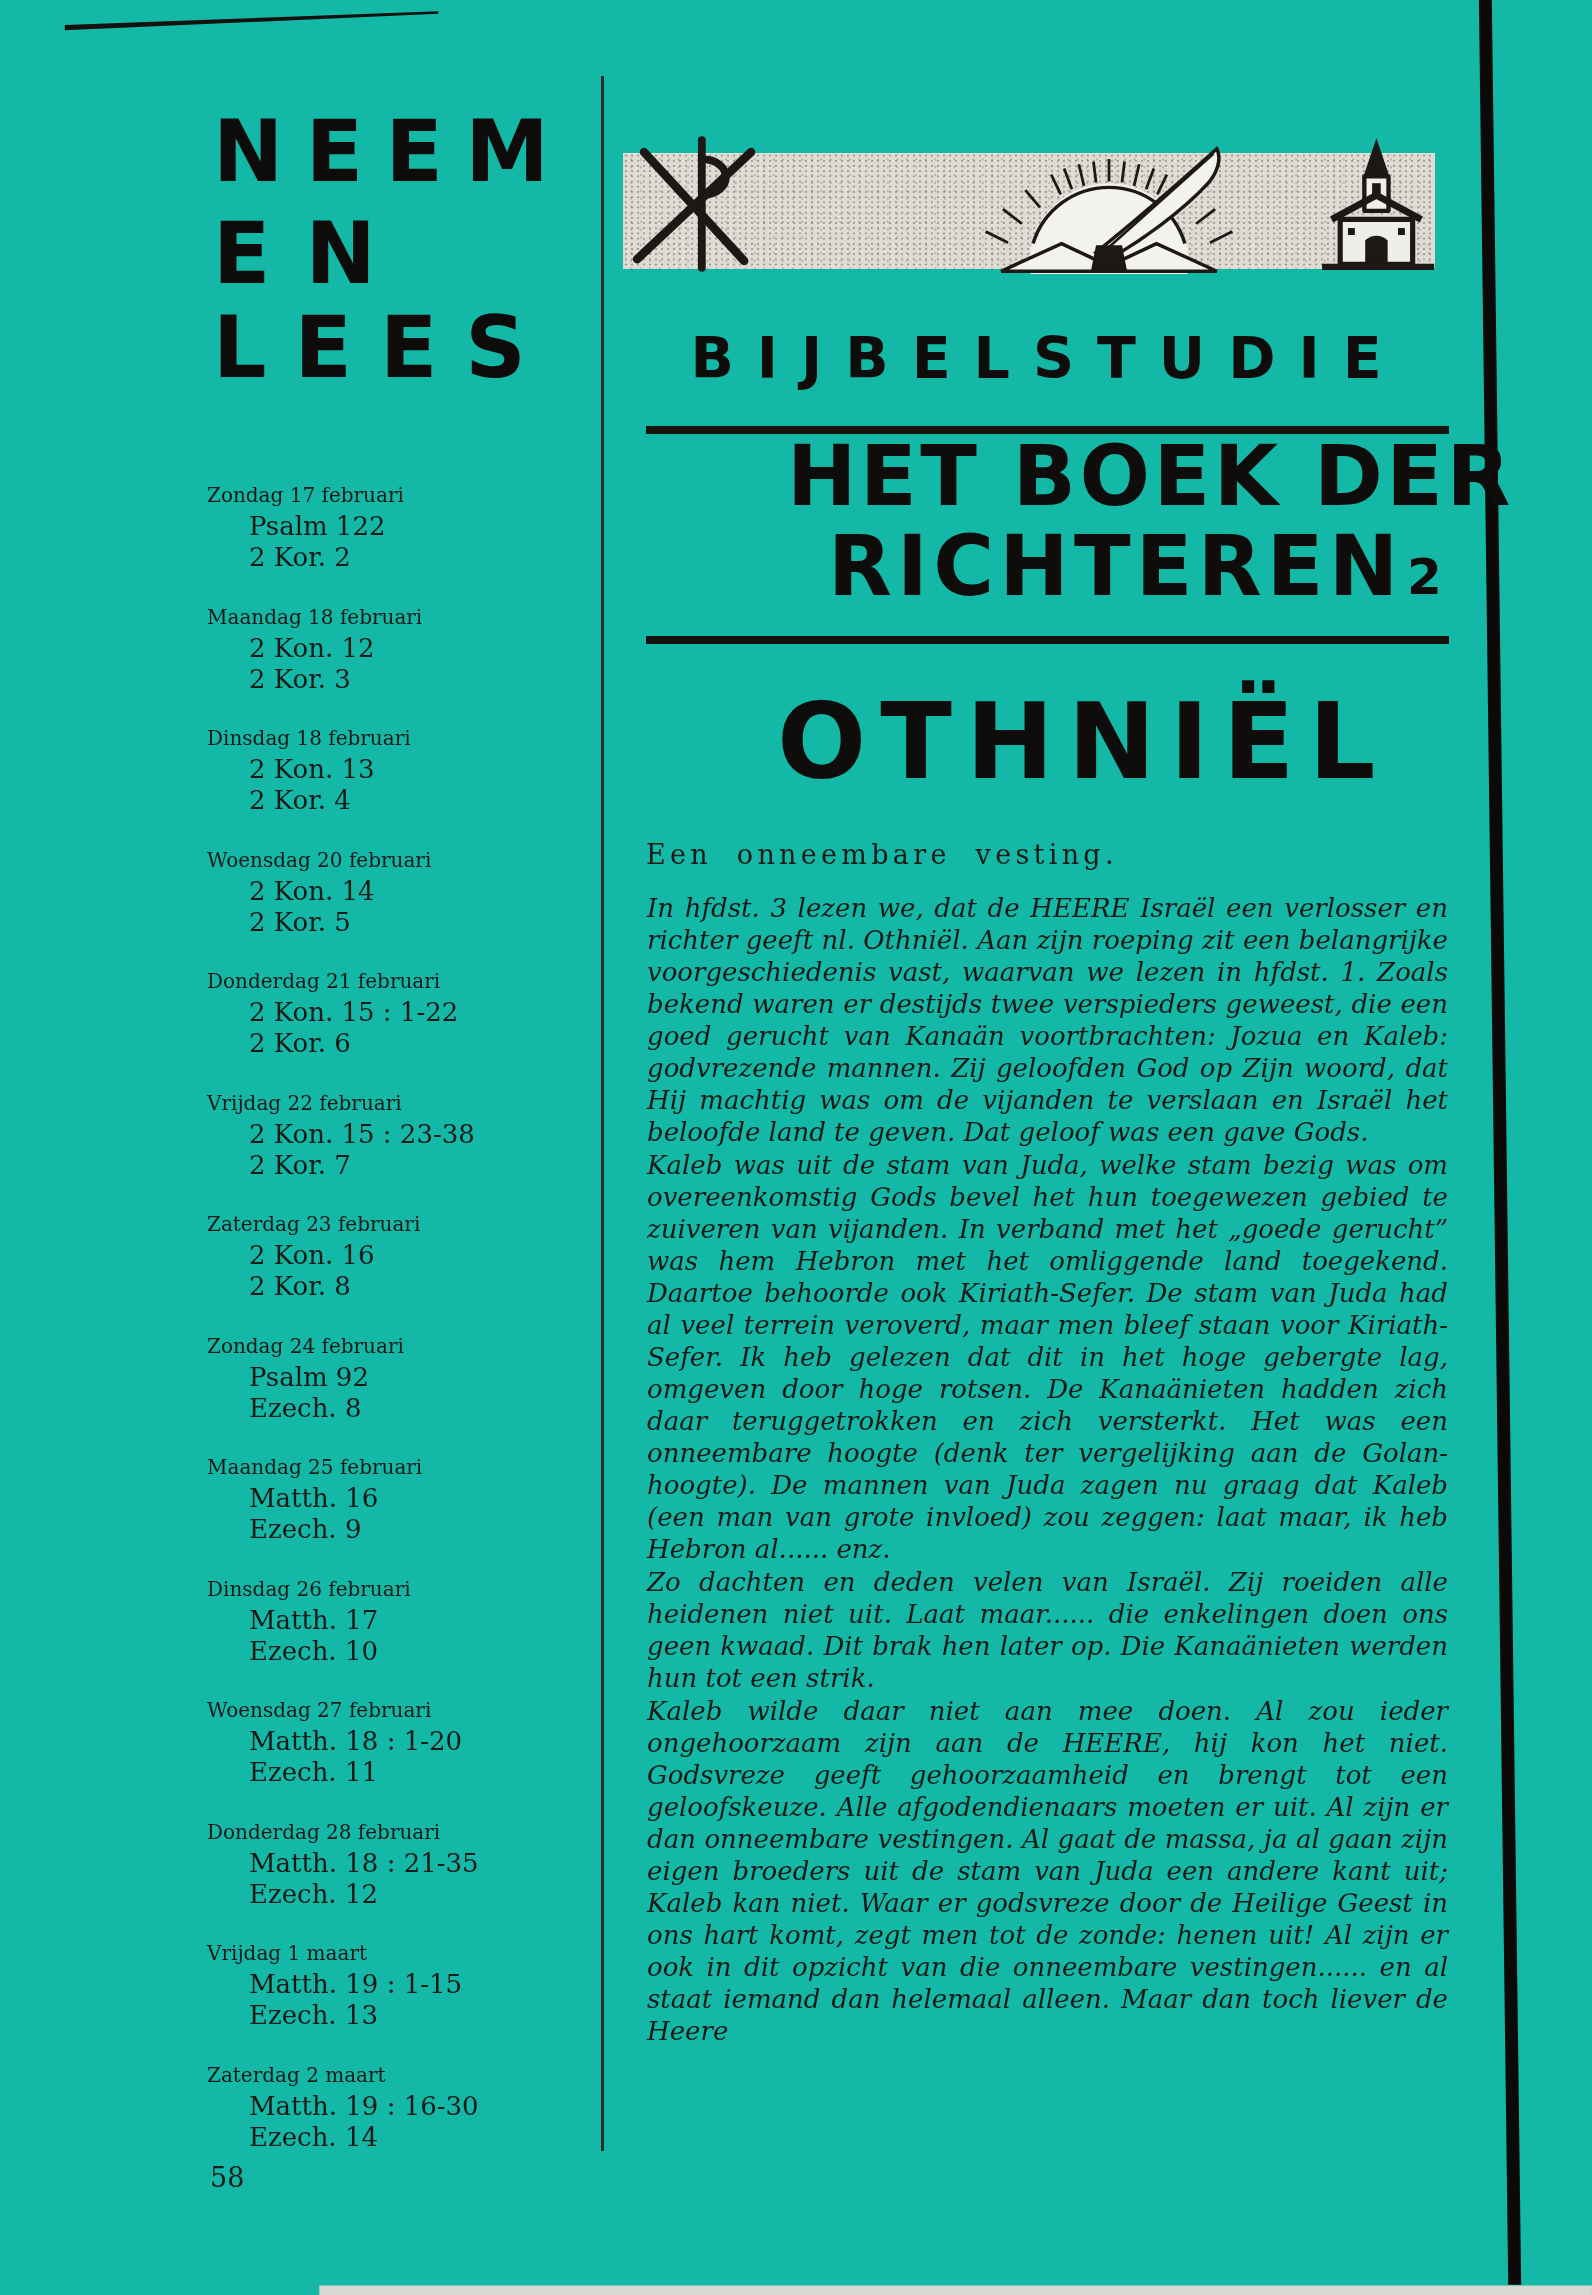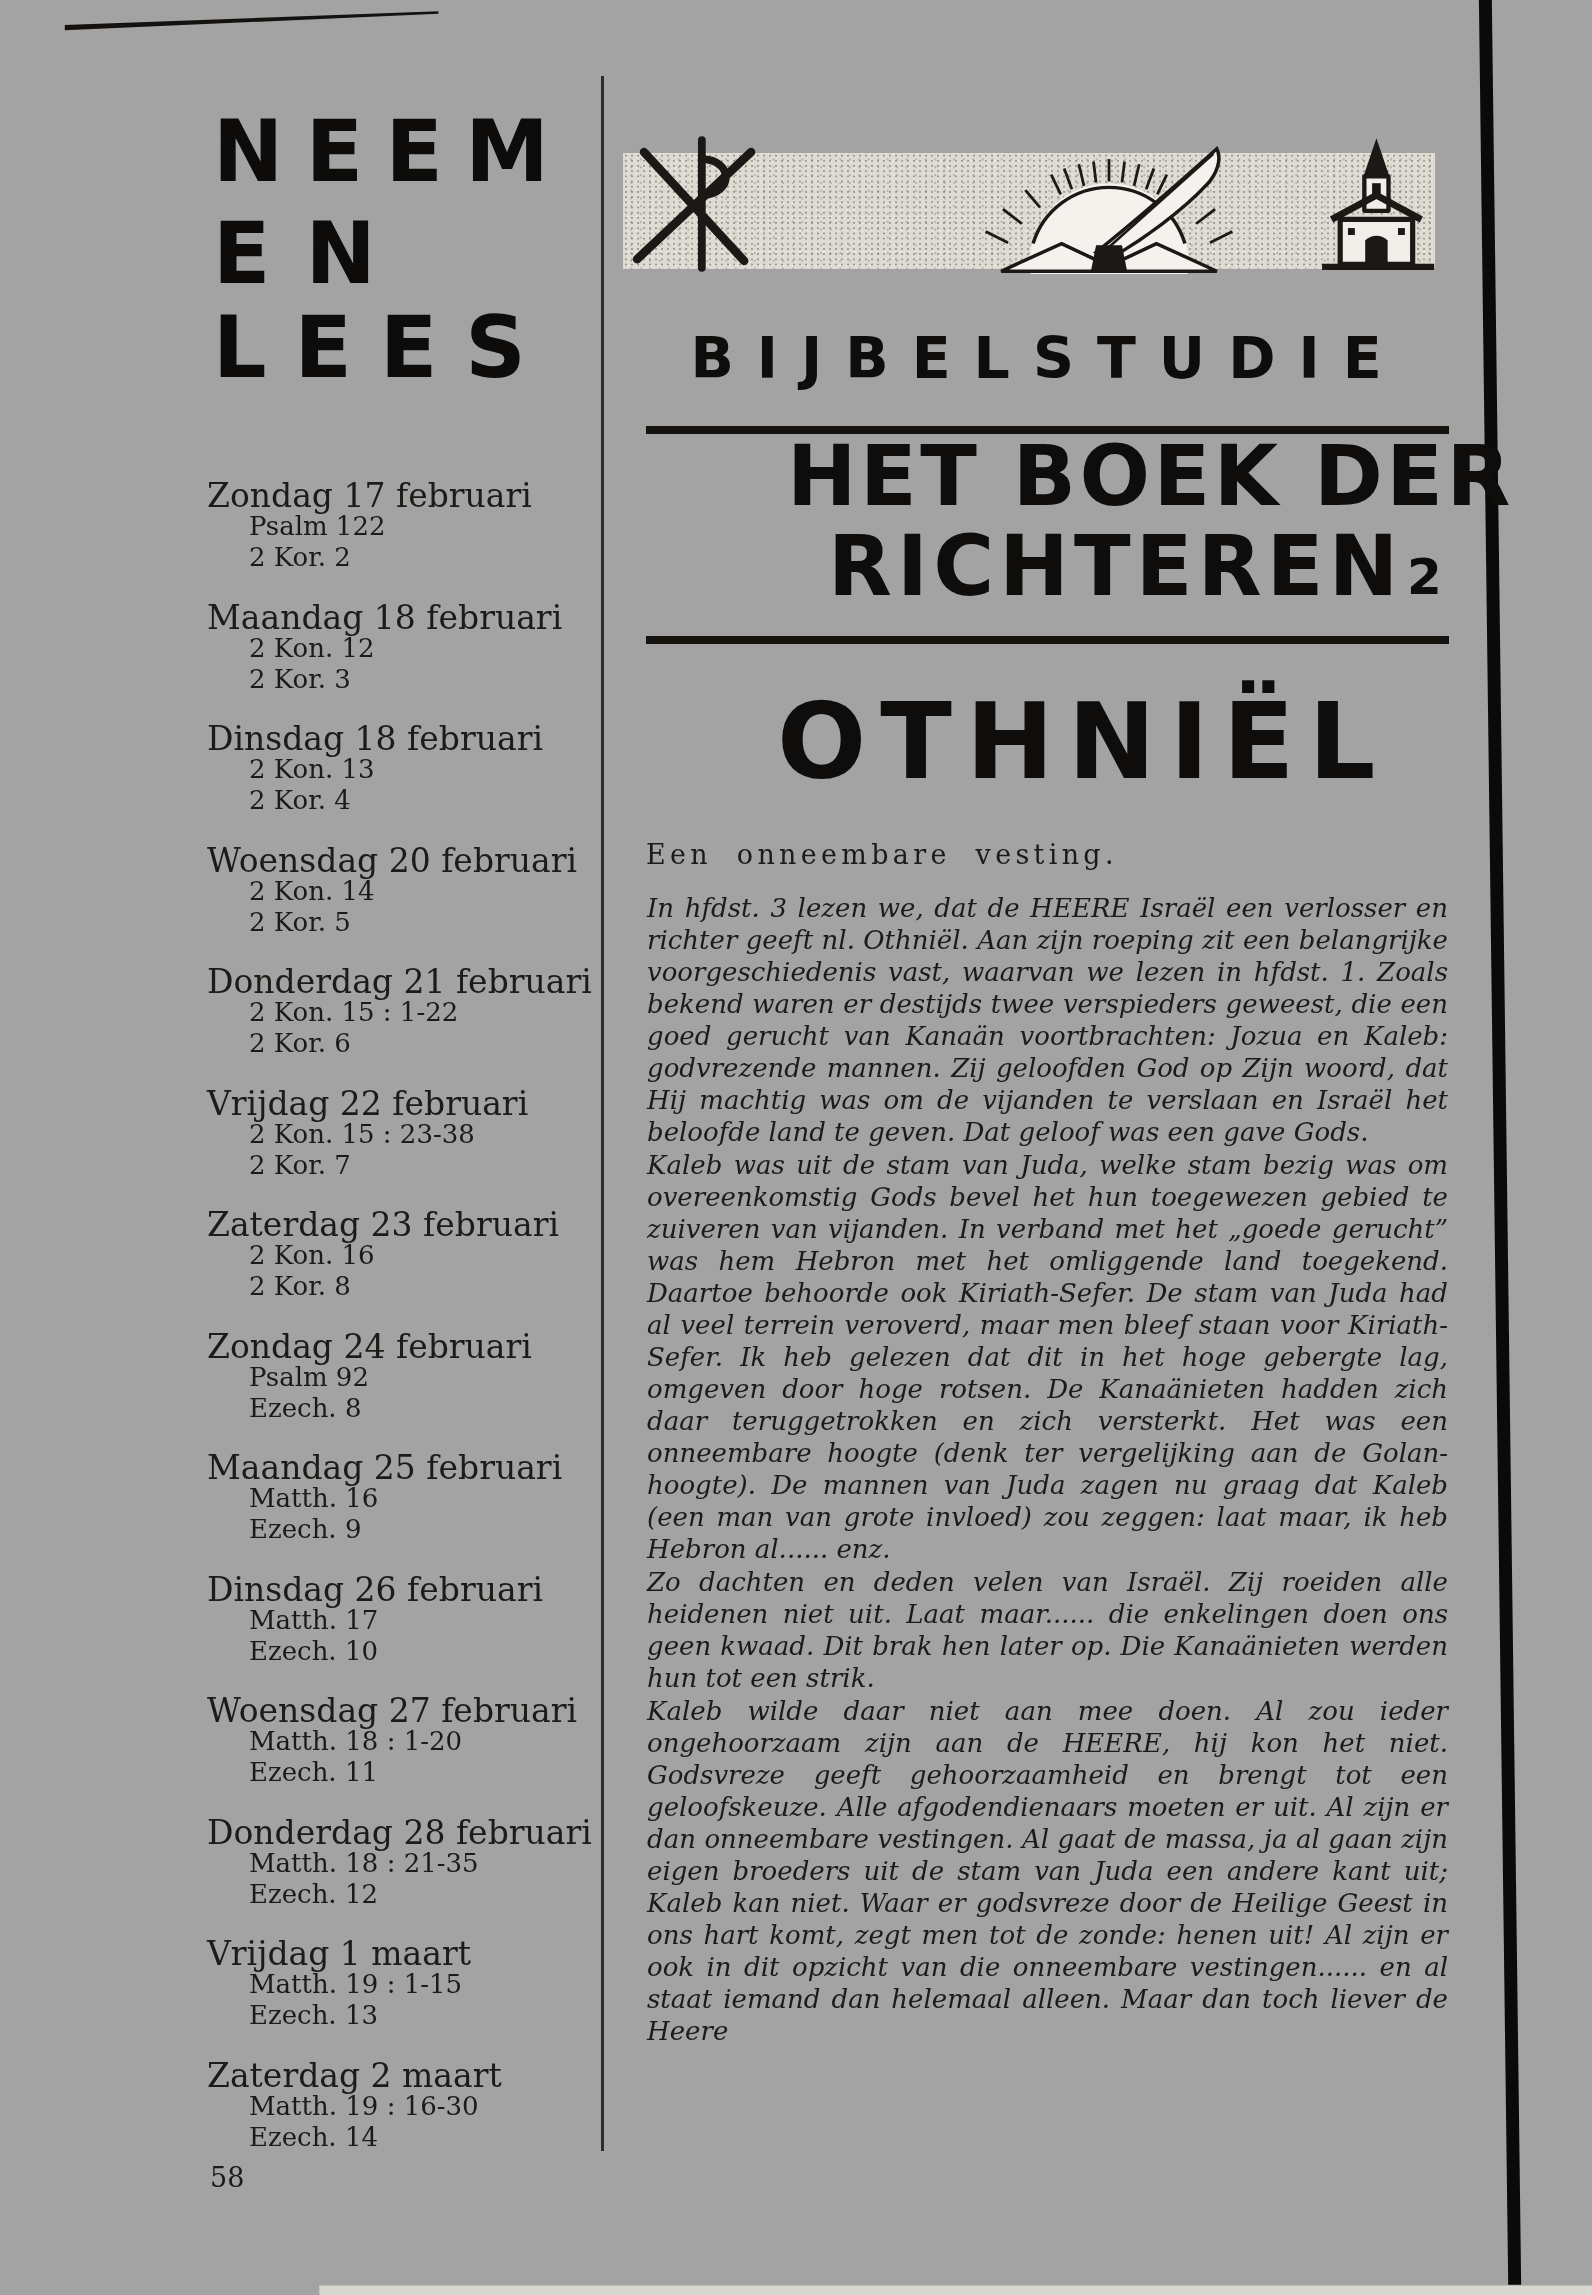--- a/index.html
+++ b/index.html
@@ -1,19 +1,19 @@
 <!DOCTYPE html>
 <html style="font-size:14px"><head>
 <meta charset="utf-8">
 <style>
   html,body{margin:0;padding:0;background:#888;}
   #page{
     position:relative;
     width:1592px;height:2295px;
-    background:#a3a3a3;
+    background:#14b8a6;
     overflow:hidden;
     font-family:"DejaVu Serif","Liberation Serif",serif;
     color:#1d1a17;
   }
   
   .artifact-svg{position:absolute;left:0;top:0;width:1592px;height:2295px;}
   .col-divider{
     position:absolute;left:601px;top:76px;width:2.6px;height:2075px;
     background:#2e2b28;
   }
@@ -23,21 +23,21 @@
     font-family:"DejaVu Sans","Liberation Sans",sans-serif;
     font-weight:bold;font-size:84px;line-height:1;
     color:#0e0c0a;letter-spacing:22.4px;white-space:nowrap;
     transform:scaleY(1.02);
   }
   #masthead-1{top:109px;}
   #masthead-2{top:211px;letter-spacing:35px;}
   #masthead-3{top:305px;letter-spacing:28px;}
   #schedule{position:absolute;left:207px;top:480px;width:380px;}
   .sched-block{margin-bottom:28.5px;}
-  .sched-day{font-size:33px;line-height:31px;white-space:nowrap;}
+  .sched-day{font-size:20px;line-height:31px;white-space:nowrap;}
   .sched-ref{font-size:26px;line-height:31px;margin-left:42px;white-space:nowrap;}
   .page-number{
     position:absolute;left:210px;top:2162px;
     font-size:27px;line-height:31px;
   }
   
   #header-art{
     position:absolute;left:613px;top:114px;width:854px;height:160px;
   }
   #header-art .grain-band{

